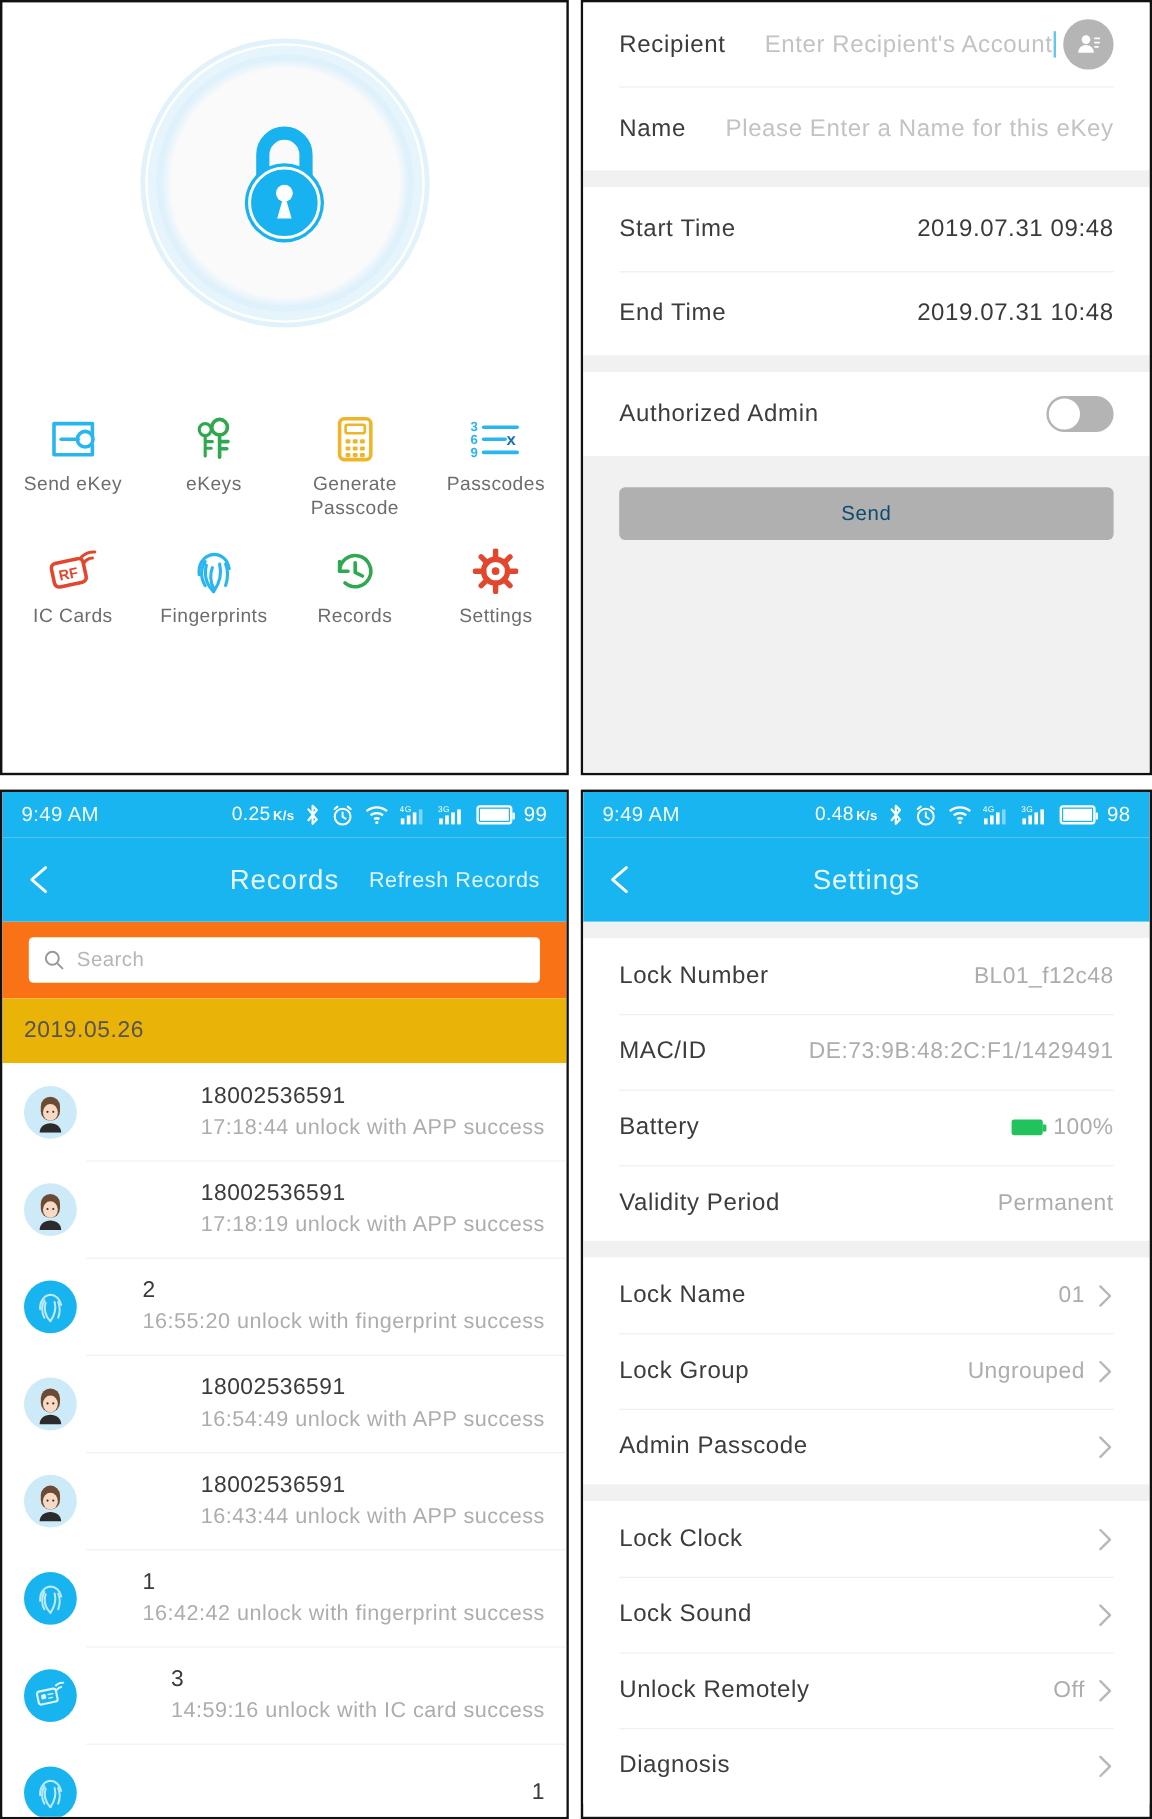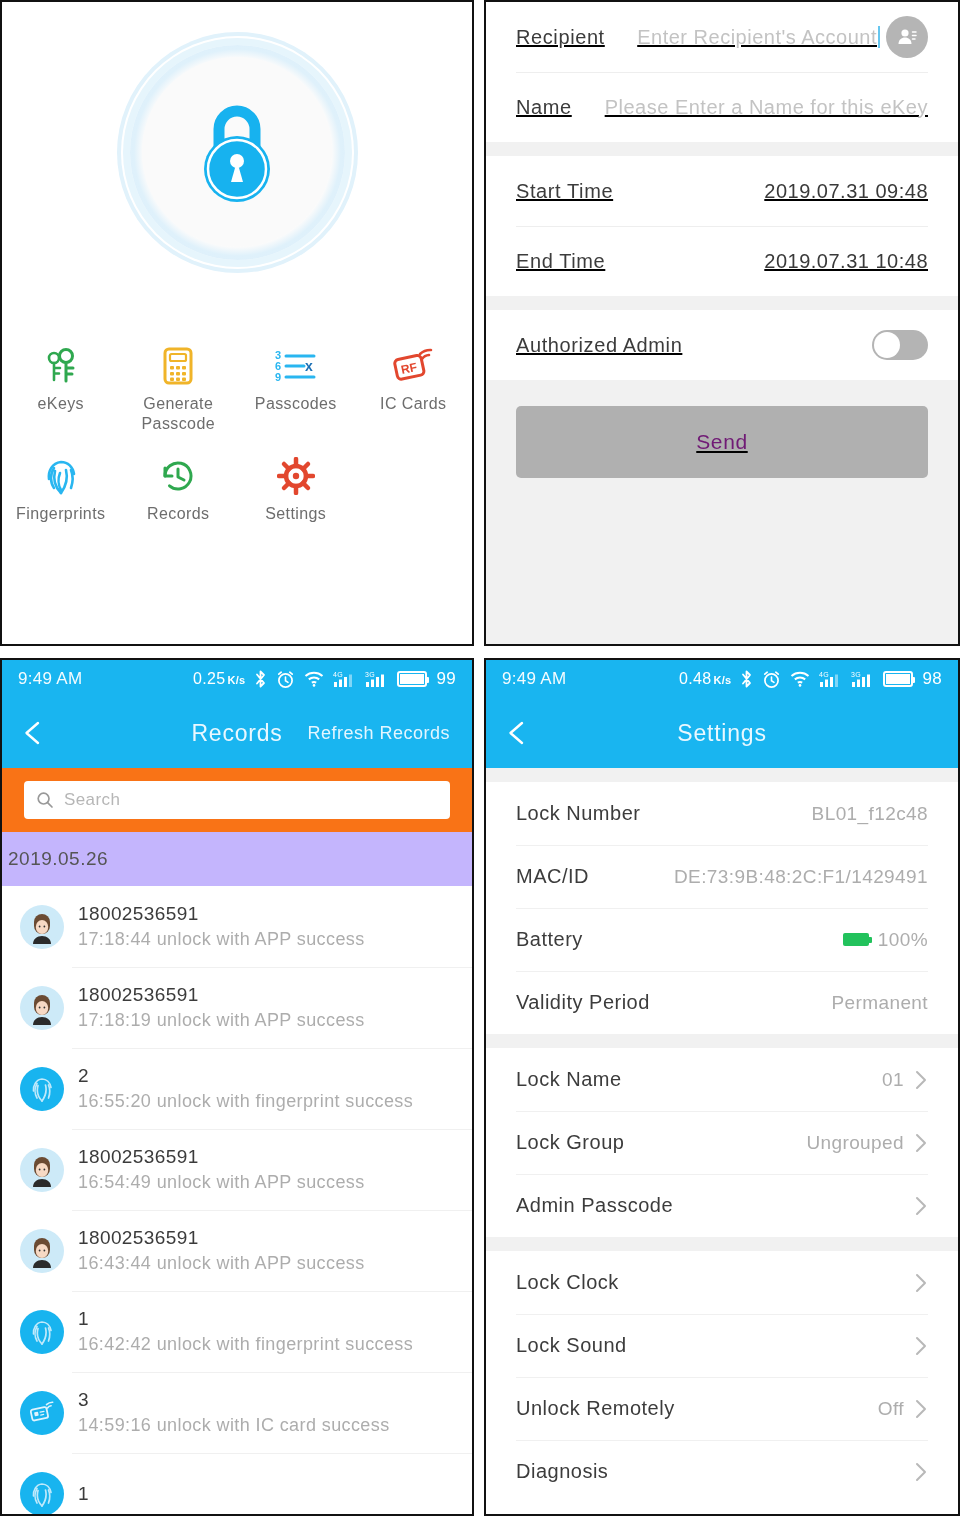--- a/index.html
+++ b/index.html
@@ -100,28 +100,28 @@
     width: 56px; height: 30px; border-radius: 15px;
     background: #b4b4b4; position: relative; cursor: pointer;
   }
   .toggle .knob {
     position: absolute; left: 2px; top: 2px;
     width: 26px; height: 26px; border-radius: 50%;
     background: #ffffff;
   }
   .send-wrap { padding: 26px 30px 0 30px; background: #f1f1f1; }
   .send-btn {
-    width: 100%; height: 72px; border-radius: 5px;
-    background: #b0b0b0; color: #701a75;
-    font-size: 21px; letter-spacing: .6px;
+    width: 100%; height: 44px; border-radius: 5px;
+    background: #b0b0b0; color: #0c4a6e;
+    font-size: 17px; letter-spacing: .6px;
     display: flex; align-items: center; justify-content: center;
     border: none; cursor: pointer; font-family: inherit;
   }
   .filler-grey { background: #f1f1f1; flex: 1 1 auto; }
-  .col { display: flex; flex-direction: column; height: 100%; text-decoration: underline; }
+  .col { display: flex; flex-direction: column; height: 100%; }
 
   
   .statusbar {
     height: 38px; background: #19b5f0; color: #ffffff;
     display: flex; align-items: center; padding: 0 16px;
     font-size: 17px; letter-spacing: .3px;
   }
   .sb-time { opacity: .95; }
   .sb-right { margin-left: auto; display: flex; align-items: center; gap: 9px; }
   .sb-speed { font-size: 16px; display: flex; align-items: baseline; }
@@ -153,27 +153,27 @@
 
   
   .search-wrap { background: #f97316; padding: 13px 22px 13px 22px; }
   .search-box {
     height: 38px; background: #ffffff; border-radius: 4px;
     display: flex; align-items: center; padding: 0 12px; gap: 10px;
     cursor: text;
   }
   .search-ph { font-size: 17px; color: #b6b6b6; letter-spacing: .4px; }
   .date-head {
-    height: 54px; background: #c4b5fd; display: flex; align-items: center;
-    padding: 0 6px; font-size: 19px; color: #555555; letter-spacing: .5px;
+    height: 54px; background: #eab308; display: flex; align-items: center;
+    padding: 0 18px; font-size: 19px; color: #555555; letter-spacing: .5px;
   }
   .rec-list { background: #ffffff; }
   .rec-row {
     height: 81px; display: flex; align-items: center; gap: 14px;
-    padding: 0 18px; position: relative; cursor: pointer;
+    padding: 0 18px; position: relative; cursor: pointer; justify-content: space-between;
   }
   .rec-row + .rec-row::before {
     content: ""; position: absolute; left: 70px; right: 0; top: 0;
     height: 1px; background: #f0f0f0;
   }
   .rec-avatar {
     width: 44px; height: 44px; border-radius: 50%; flex: none;
     display: flex; align-items: center; justify-content: center;
     overflow: hidden;
   }
@@ -225,20 +225,30 @@
             <circle cx="48" cy="72" r="29" fill="none" stroke="#ffffff" stroke-width="2.5"></circle>
             <circle cx="48" cy="64" r="7" fill="#ffffff"></circle>
             <path d="M48 64 L54 85 H42 Z" fill="#ffffff"></path>
           </svg>
         </div>
       </div>
     </div>
 
     <div class="tiles">
 
+      <div class="tile">
+        <span class="tile-icon">
+          <svg width="40" height="34" viewBox="0 0 40 34">
+            <path d="M4 4 H36 M4 30 H36 M4 4 V30 M36 4 V14 M36 22 V30" stroke="#29b6f0" stroke-width="3" fill="none" stroke-linecap="round"></path>
+            <path d="M10 17 H24" stroke="#29b6f0" stroke-width="3" stroke-linecap="round"></path>
+            <circle cx="30" cy="17" r="6.5" fill="none" stroke="#29b6f0" stroke-width="3"></circle>
+          </svg>
+        </span>
+        <span class="tile-label">Send  eKey</span>
+      </div>
 
       <div class="tile">
         <span class="tile-icon">
           <svg width="34" height="38" viewBox="0 0 34 38">
             <circle cx="22" cy="9" r="6.5" fill="none" stroke="#2fa84f" stroke-width="3"></circle>
             <path d="M22 15.5 V34 M22 21 H29 M22 27 H28" stroke="#2fa84f" stroke-width="3" fill="none" stroke-linecap="round"></path>
             <circle cx="10" cy="11" r="5" fill="none" stroke="#2fa84f" stroke-width="2.6"></circle>
             <path d="M10 16 V33 M10 21 H16 M10 26.5 H15" stroke="#2fa84f" stroke-width="2.6" fill="none" stroke-linecap="round"></path>
           </svg>
         </span>

